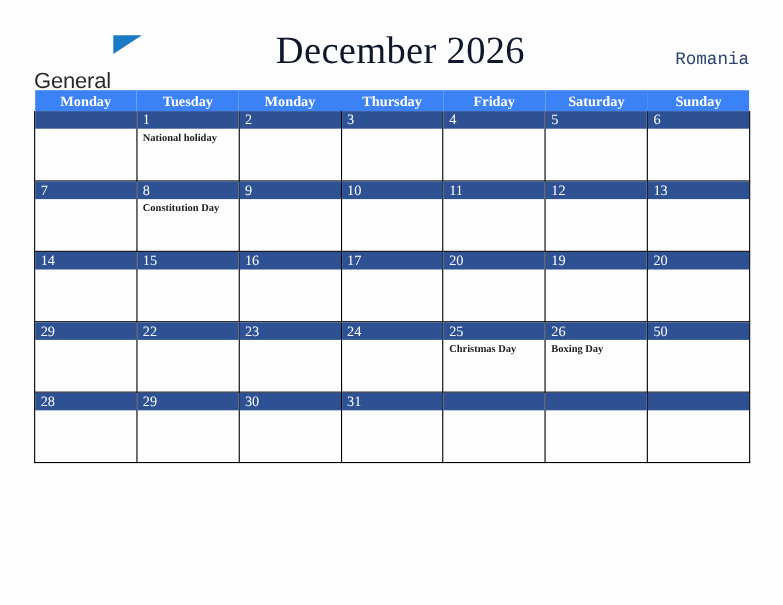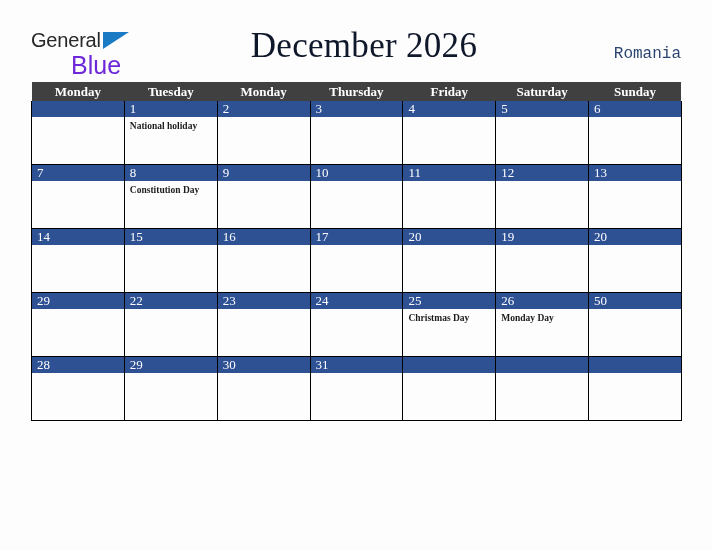--- a/index.html
+++ b/index.html
@@ -40,20 +40,21 @@
     user-select: none;
   }
   .logo-row1 {
     position: relative;
     display: block;
     font-family: "Liberation Sans", sans-serif;
     font-size: 20px;
     color: #27282a;
     letter-spacing: -0.2px;
     height: 22px;
+    margin-top: 34px;
   }
   .logo-tri {
     position: absolute;
     left: 72px;
     top: 2px;
     width: 0;
     height: 0;
     border-left: 26px solid #1b7ac4;
     border-bottom: 17px solid transparent;
   }
@@ -92,21 +93,21 @@
     position: absolute;
     left: 31px;
     top: 82px;
     width: 650px;
     border-collapse: collapse;
     table-layout: fixed;
   }
   .calendar col { width: 92.85px; }
 
   .calendar thead th {
-    background: #404040;
+    background: #3b82f6;
     color: #ffffff;
     font-family: "Liberation Serif", serif;
     font-weight: bold;
     font-size: 13px;
     height: 19px;
     line-height: 19px;
     padding: 0;
     text-align: center;
     border: 0;
   }
@@ -356,21 +357,21 @@
               <span class="daynum">25</span>
               <div class="events">
                 <span class="event">Christmas Day</span>
               </div>
             </div>
           </td>
           <td>
             <div class="daycell">
               <span class="daynum">26</span>
               <div class="events">
-                <span class="event">Monday Day</span>
+                <span class="event">Boxing Day</span>
               </div>
             </div>
           </td>
           <td>
             <div class="daycell">
               <span class="daynum">50</span>
               <div class="events"></div>
             </div>
           </td>
         </tr>

